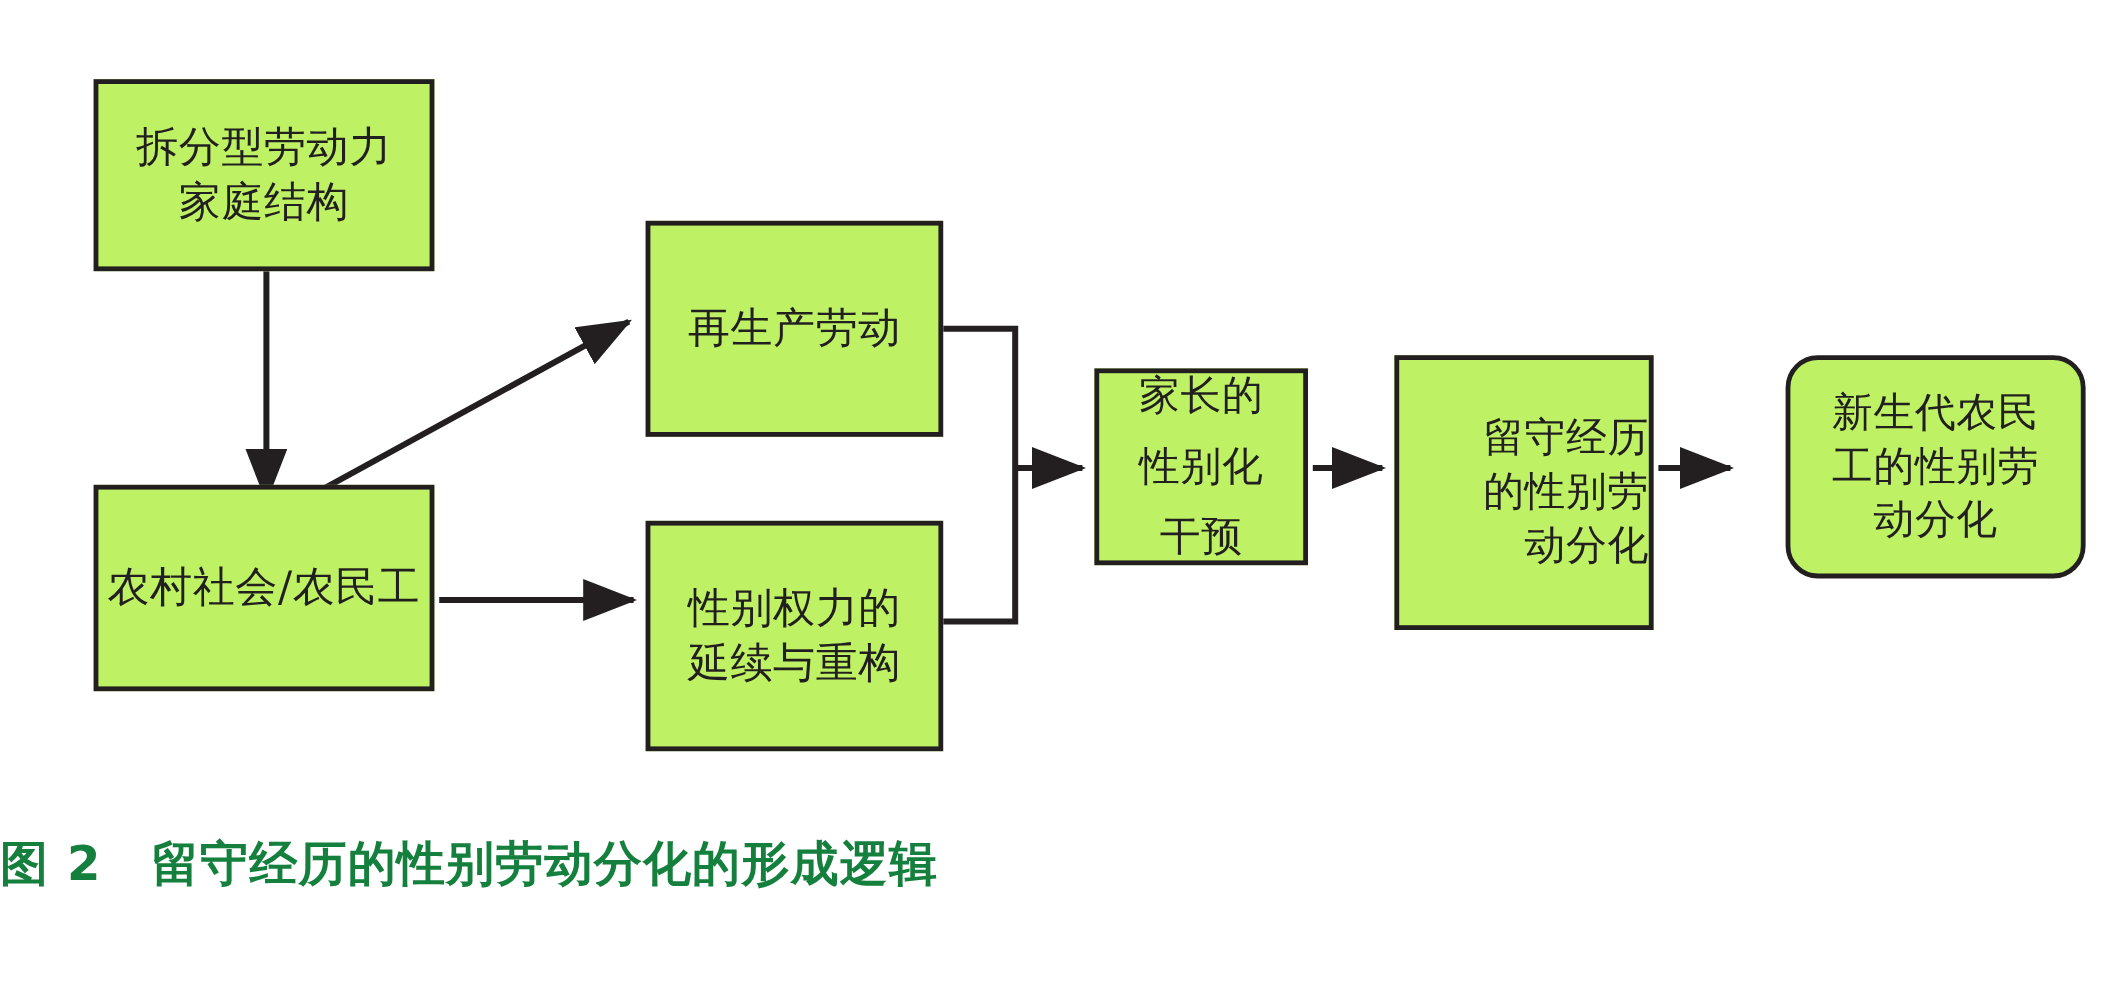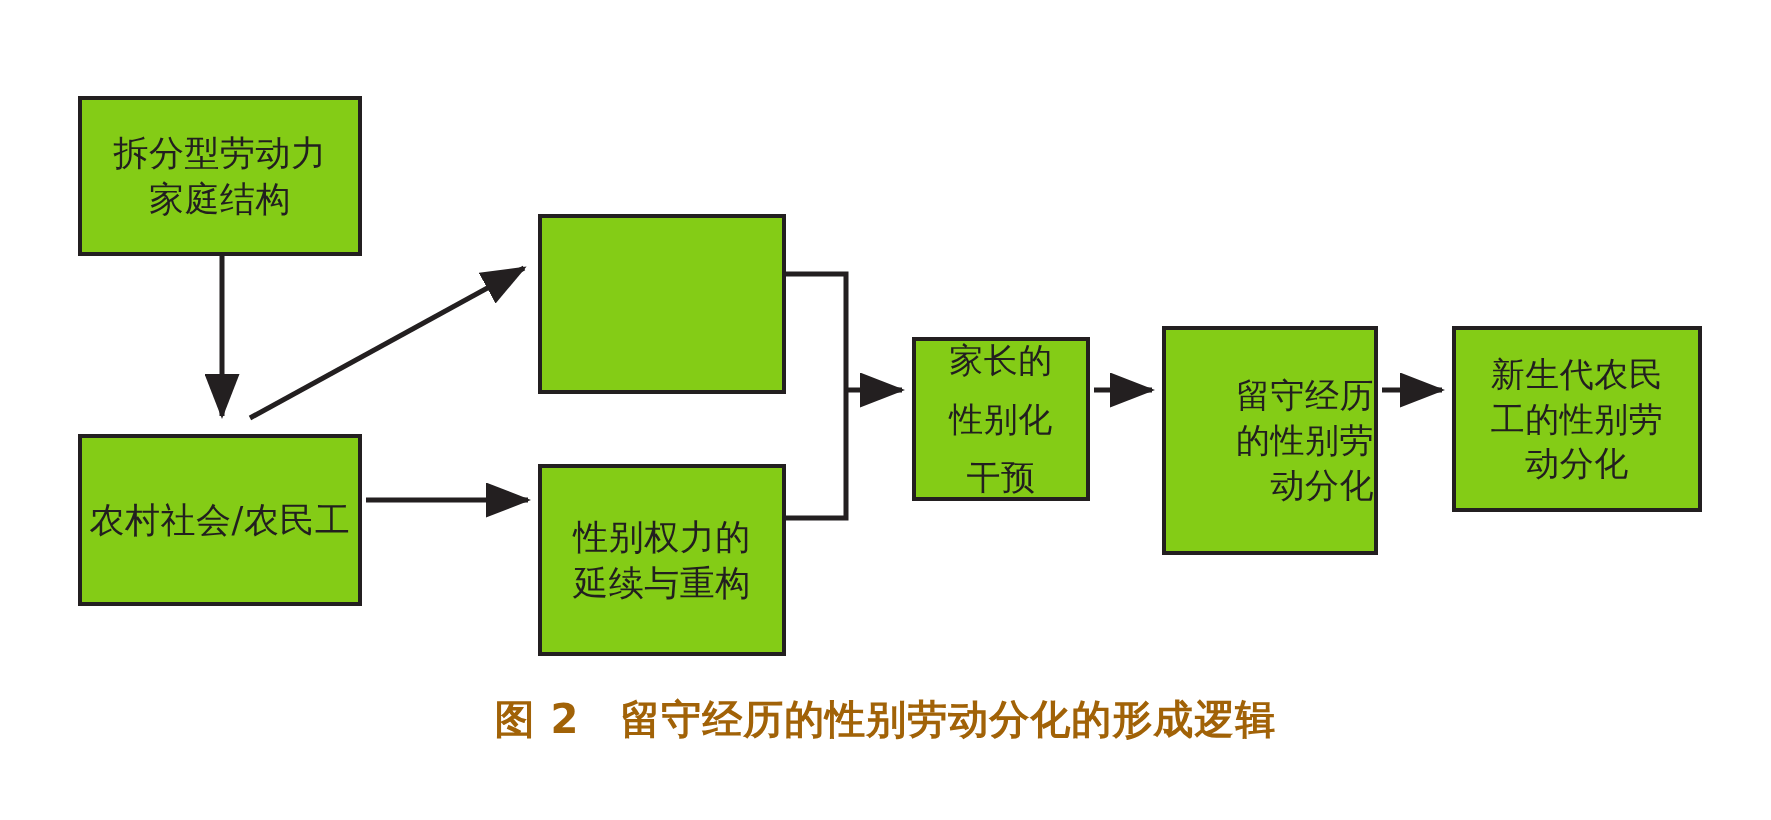--- a/index.html
+++ b/index.html
@@ -26,62 +26,60 @@
     position: absolute;
     left: 0;
     top: 0;
     width: 1771px;
     height: 820px;
   }
   .node {
     position: absolute;
     box-sizing: border-box;
     border: 4px solid #231f20;
-    background: #84cc16;
+    background: #bef264;
     display: flex;
     flex-direction: column;
     justify-content: center;
     align-items: center;
     text-align: center;
     font-family: "DejaVu Serif", "Liberation Serif", serif;
     font-size: 35px;
     line-height: 1.32;
     letter-spacing: 0.5px;
     color: #221f1f;
     z-index: 2;
-    margin-top: 30px;
   }
   .node .line {
     display: block;
     white-space: nowrap;
   }
   
   #node-split-labor       { left: 78px;  top: 66px;  width: 284px; height: 160px; }
   #node-rural-family      { left: 78px;  top: 404px; width: 284px; height: 172px; }
   #node-intergen-transfer { left: 538px; top: 184px; width: 248px; height: 180px; }
   #node-gender-power      { left: 538px; top: 434px; width: 248px; height: 192px; }
   #node-parent-interv     { left: 912px; top: 307px; width: 178px; height: 164px; gap: 14px; }
   #node-leftbehind-div    { left: 1162px;top: 296px; width: 216px; height: 229px; align-items: flex-end; }
-  #node-newgen-div        { left: 1452px;top: 296px; width: 250px; height: 186px; }
+  #node-newgen-div        { left: 1488px;top: 296px; width: 250px; height: 186px; border-radius: 27px; }
 
   #node-parent-interv  { font-size: 34px; }
   #node-leftbehind-div { font-size: 34px; }
   #node-newgen-div     { font-size: 34px; }
 
   #caption {
     position: absolute;
     left: 0;
     top: 692px;
     width: 1771px;
-    text-align: center;
     font-family: "DejaVu Sans", "Liberation Sans", sans-serif;
     font-weight: bold;
     font-size: 40px;
     letter-spacing: 1px;
-    color: #a16207;
+    color: #15803d;
     white-space: pre;
   }
 </style>
 </head>
 <body>
 
 <div id="figure-root">
 
   <svg id="svg-layer" viewBox="0 0 1771 820" xmlns="http://www.w3.org/2000/svg">
     <defs>
@@ -119,20 +117,21 @@
   <div class="node" id="node-split-labor">
     <span class="line">拆分型劳动力</span>
     <span class="line">家庭结构</span>
   </div>
 
   <div class="node" id="node-rural-family">
     <span class="line">农村社会/农民工</span>
   </div>
 
   <div class="node" id="node-intergen-transfer">
+    <span class="line">再生产劳动</span>
   </div>
 
   <div class="node" id="node-gender-power">
     <span class="line">性别权力的</span>
     <span class="line">延续与重构</span>
   </div>
 
   <div class="node" id="node-parent-interv">
     <span class="line">家长的</span>
     <span class="line">性别化</span>

